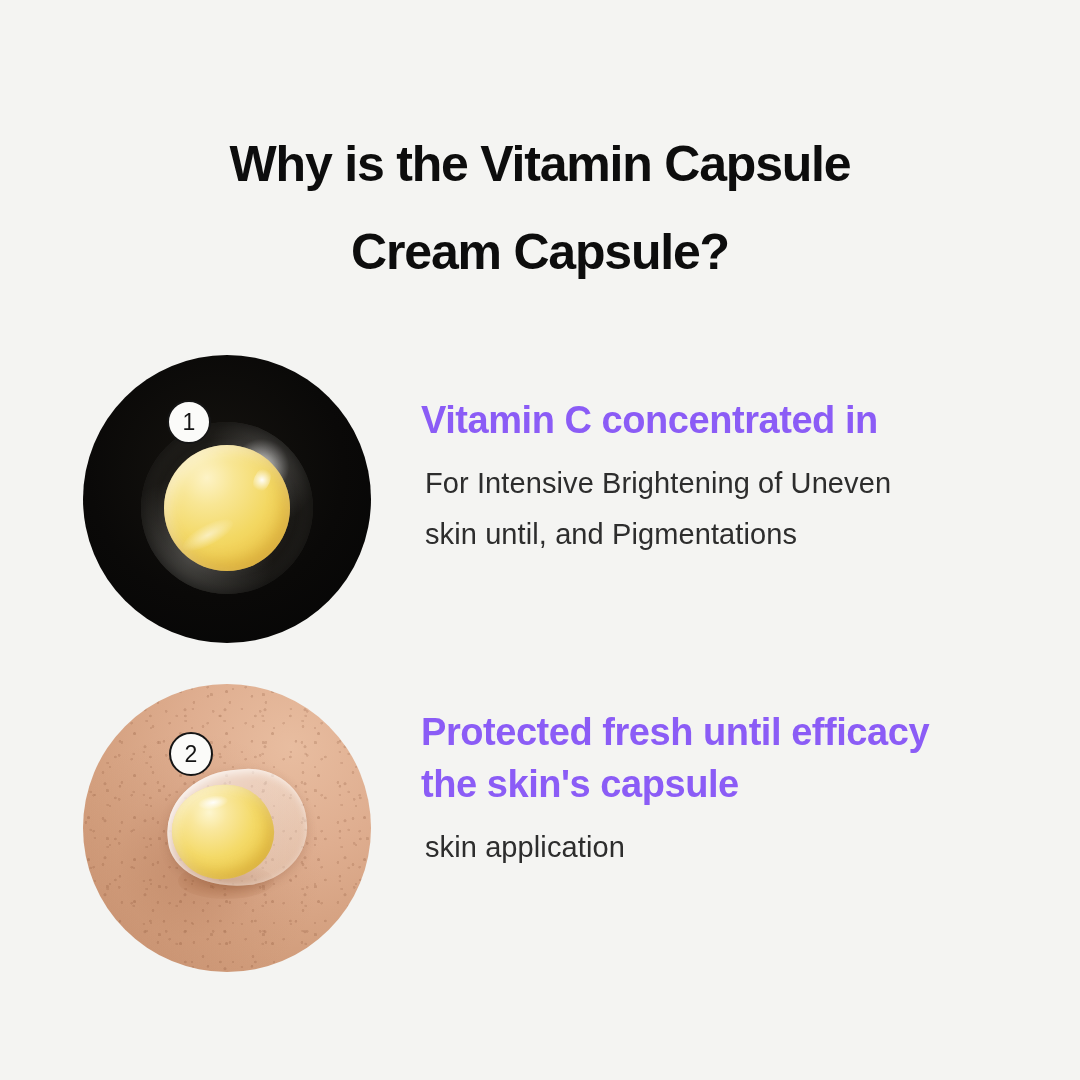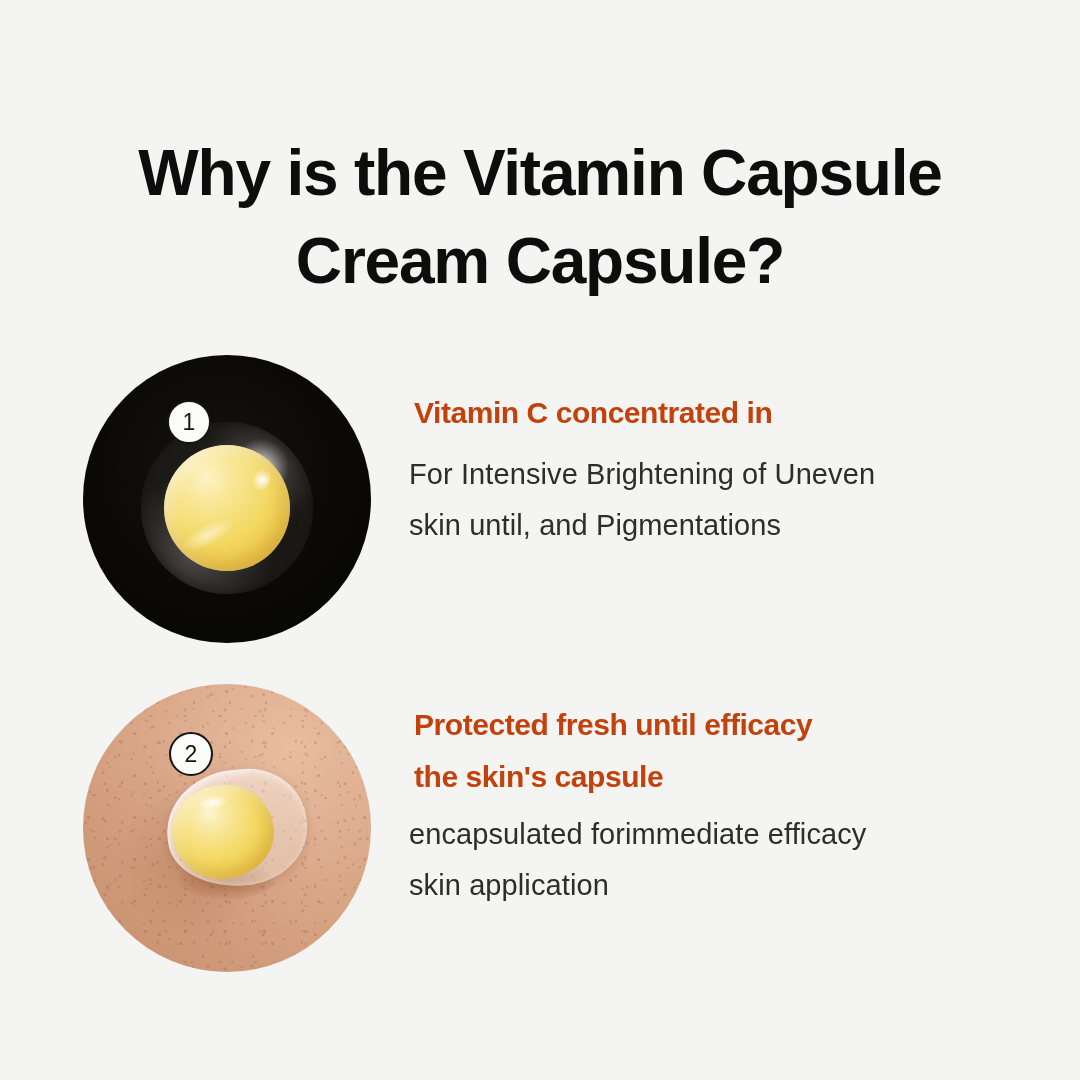--- a/index.html
+++ b/index.html
@@ -23,21 +23,21 @@
     background: #f4f4f2;
   }
 
   
   .title {
     position: absolute;
     top: 86px;
     left: 60px;
     width: 960px;
     text-align: center;
-    font-size: 64px;
+    font-size: 50px;
     line-height: 88px;
     font-weight: 700;
     letter-spacing: -1.2px;
     color: #0d0d0d;
   }
   .title-line {
     display: block;
     white-space: nowrap;
   }
 
@@ -219,31 +219,31 @@
   
   .copy {
     position: absolute;
     left: 409px;
     width: 600px;
   }
   .feature-1 .copy { top: 27px; }
   .feature-2 .copy { top: 10px; }
 
   .copy h3 {
-    margin: 5px;
-    font-size: 30px;
+    margin: 12px;
+    font-size: 38px;
     line-height: 52px;
     font-weight: 700;
     letter-spacing: -0.45px;
-    color: #c2410c;
+    color: #8b5cf6;
   }
   .copy h3 .hl { display: block; white-space: nowrap; }
 
   .copy p {
-    margin: 10px 0 0 0;
+    margin: 10px 0 0 16px;
     font-size: 29px;
     line-height: 51px;
     font-weight: 300;
     letter-spacing: 0.1px;
     color: #2d2d2d;
   }
   .copy p .bl { display: block; white-space: nowrap; }
   .feature-2 .copy p { margin-top: 6px; }
 </style>
 </head>
@@ -293,19 +293,18 @@
       </div>
       <div class="badge">2</div>
     </div>
 
     <div class="copy">
       <h3>
         <span class="hl">Protected fresh until efficacy</span>
         <span class="hl">the skin's capsule</span>
       </h3>
       <p>
-        <span class="bl">encapsulated forimmediate efficacy</span>
         <span class="bl">skin application</span>
       </p>
     </div>
   </section>
 
 </div>
 
 </body></html>

